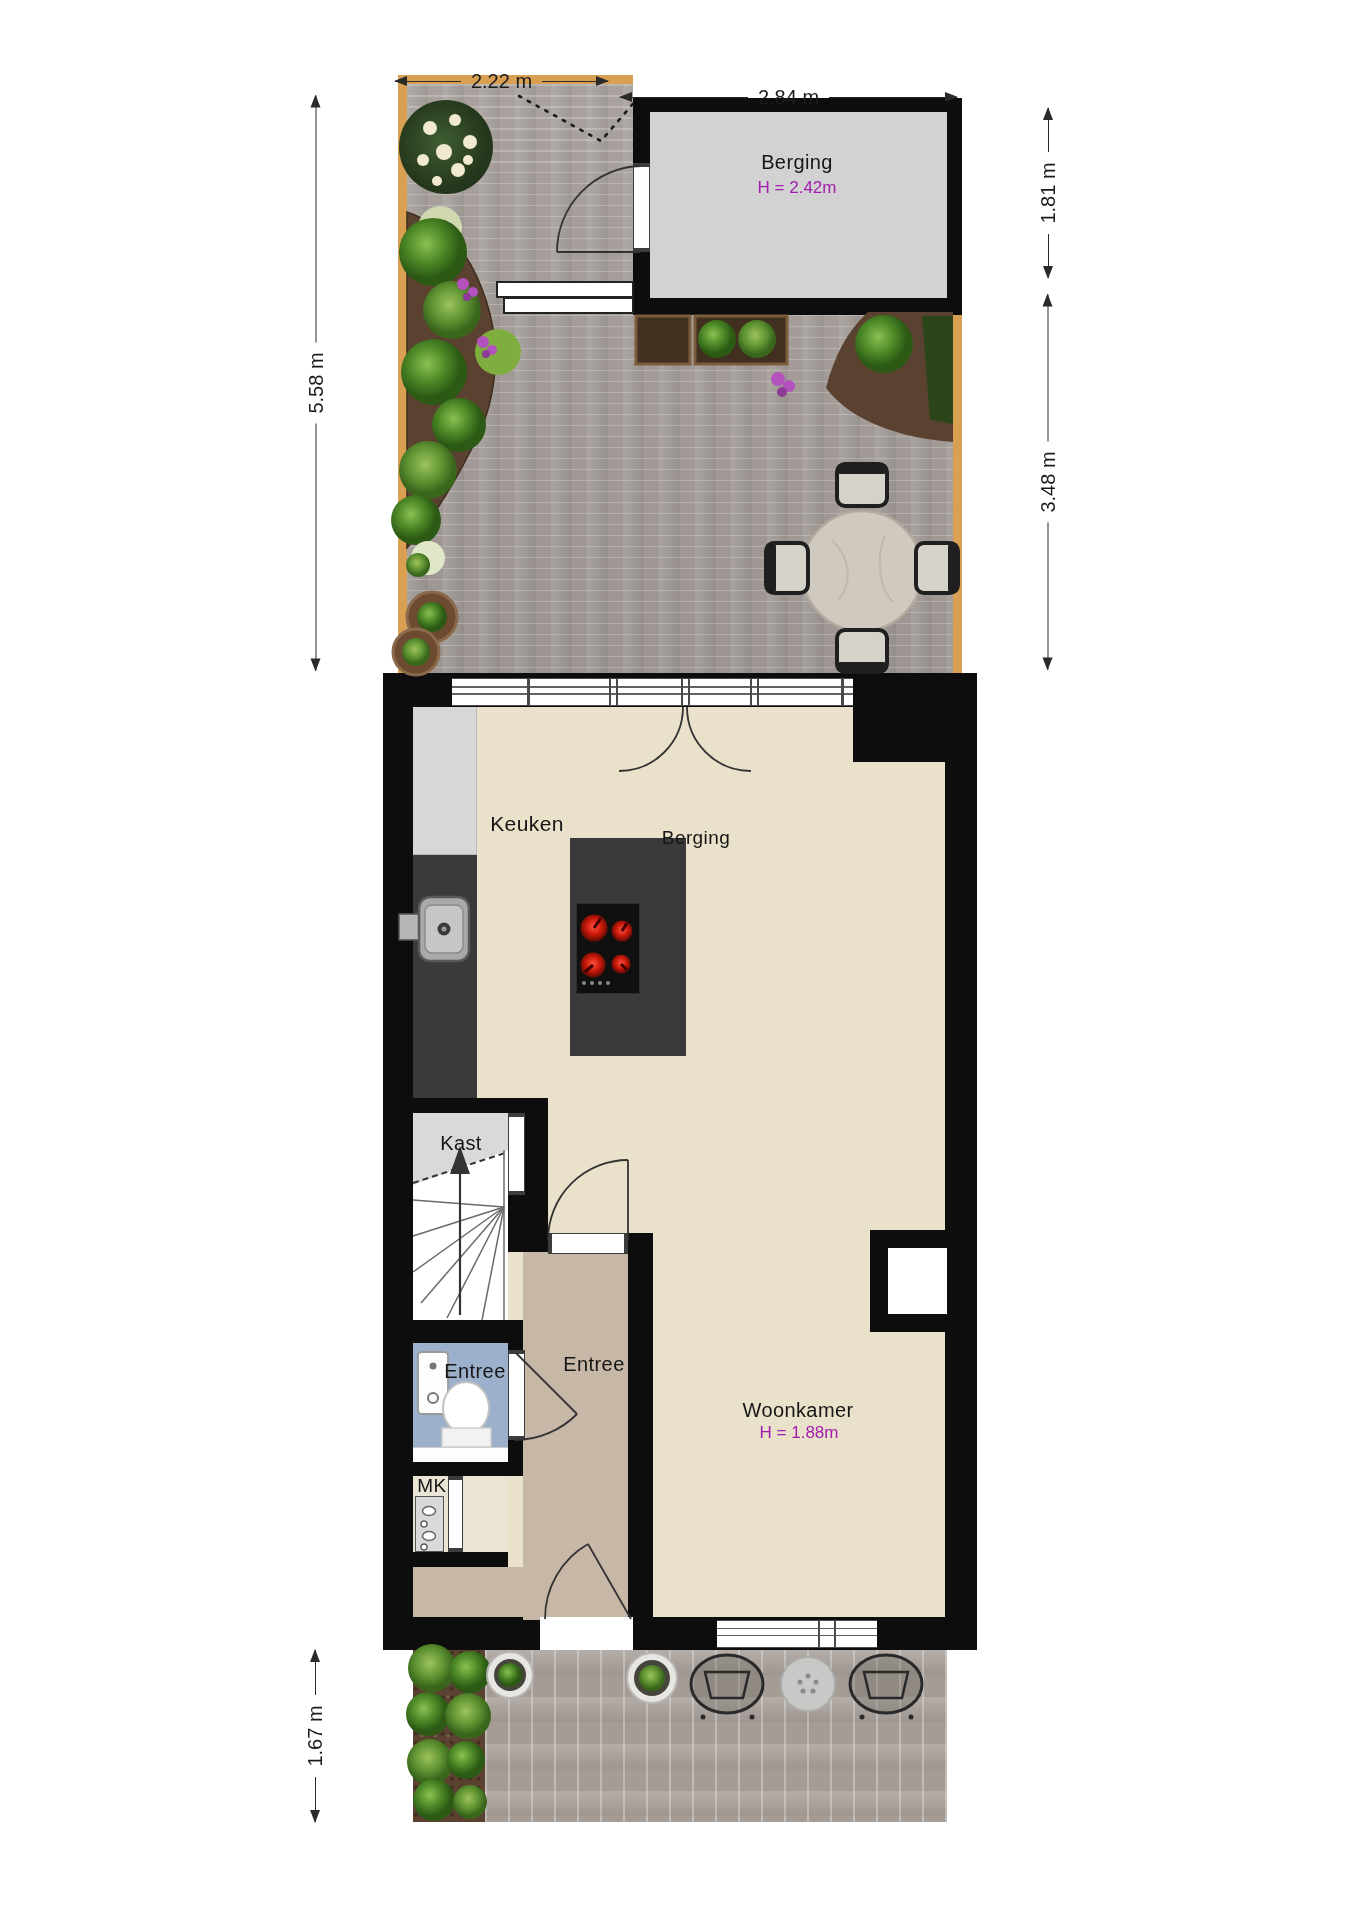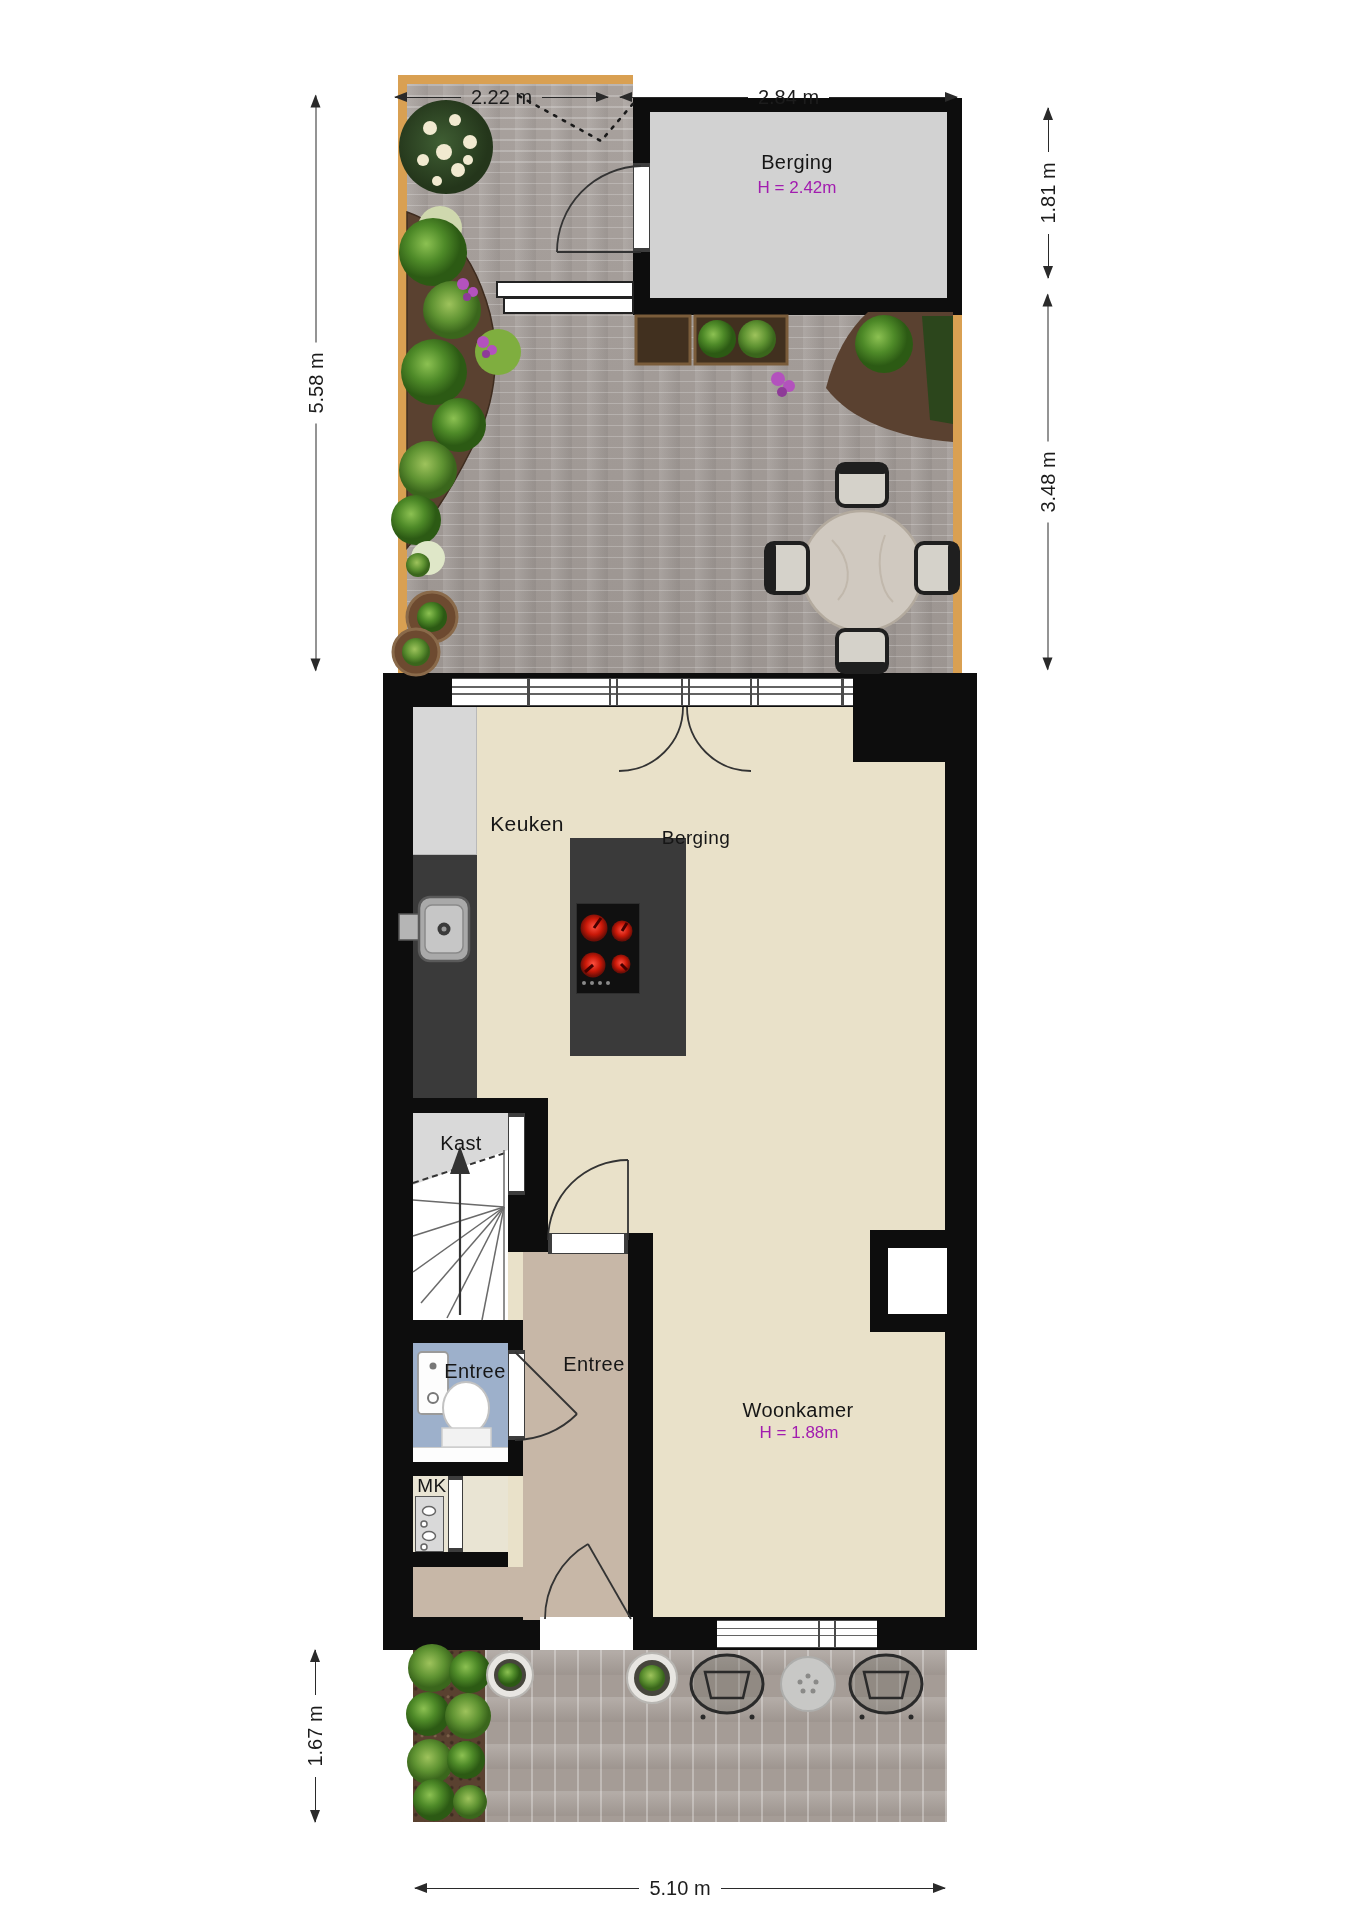--- a/index.html
+++ b/index.html
@@ -358,21 +358,21 @@
   <div class="rsub" style="left:797px;top:188px;">H = 2.42m</div>
   <div class="rlabel" style="left:527px;top:824px;font-size:21px;">Keuken</div>
   <div class="rlabel" style="left:696px;top:838px;font-size:19px;">Berging</div>
   <div class="rlabel" style="left:461px;top:1131px;margin-top:12px;">Kast</div>
   <div class="rlabel" style="left:475px;top:1371px;">Entree</div>
   <div class="rlabel" style="left:594px;top:1364px;">Entree</div>
   <div class="rlabel" style="left:432px;top:1486px;font-size:19px;">MK</div>
   <div class="rlabel" style="left:798px;top:1410px;">Woonkamer</div>
   <div class="rsub" style="left:799px;top:1433px;">H = 1.88m</div>
 
-  <div class="dim" style="left:395px;top:85px;width:213px;">
+  <div class="dim" style="left:395px;top:69px;width:213px;">
     <div class="ln arrL"></div>
     <div class="lab">2.22 m</div>
     <div class="ln arrR"></div>
   </div>
   <div class="dim" style="left:620px;top:85px;width:337px;">
     <div class="ln arrL"></div>
     <div class="lab">2.84 m</div>
     <div class="ln arrR"></div>
   </div>
   <div class="dim vert" style="left:28px;top:371px;width:575px;">
@@ -388,19 +388,14 @@
   <div class="dim vert" style="left:860px;top:470px;width:375px;">
     <div class="ln arrL"></div>
     <div class="lab">3.48 m</div>
     <div class="ln arrR"></div>
   </div>
   <div class="dim vert" style="left:229px;top:1724px;width:172px;">
     <div class="ln arrL"></div>
     <div class="lab">1.67 m</div>
     <div class="ln arrR"></div>
   </div>
-  <div class="dim" style="left:415px;top:1876px;width:530px;">
-    <div class="ln arrL"></div>
-    <div class="lab">5.10 m</div>
-    <div class="ln arrR"></div>
-  </div>
 
 </div>
 
 </body></html>

